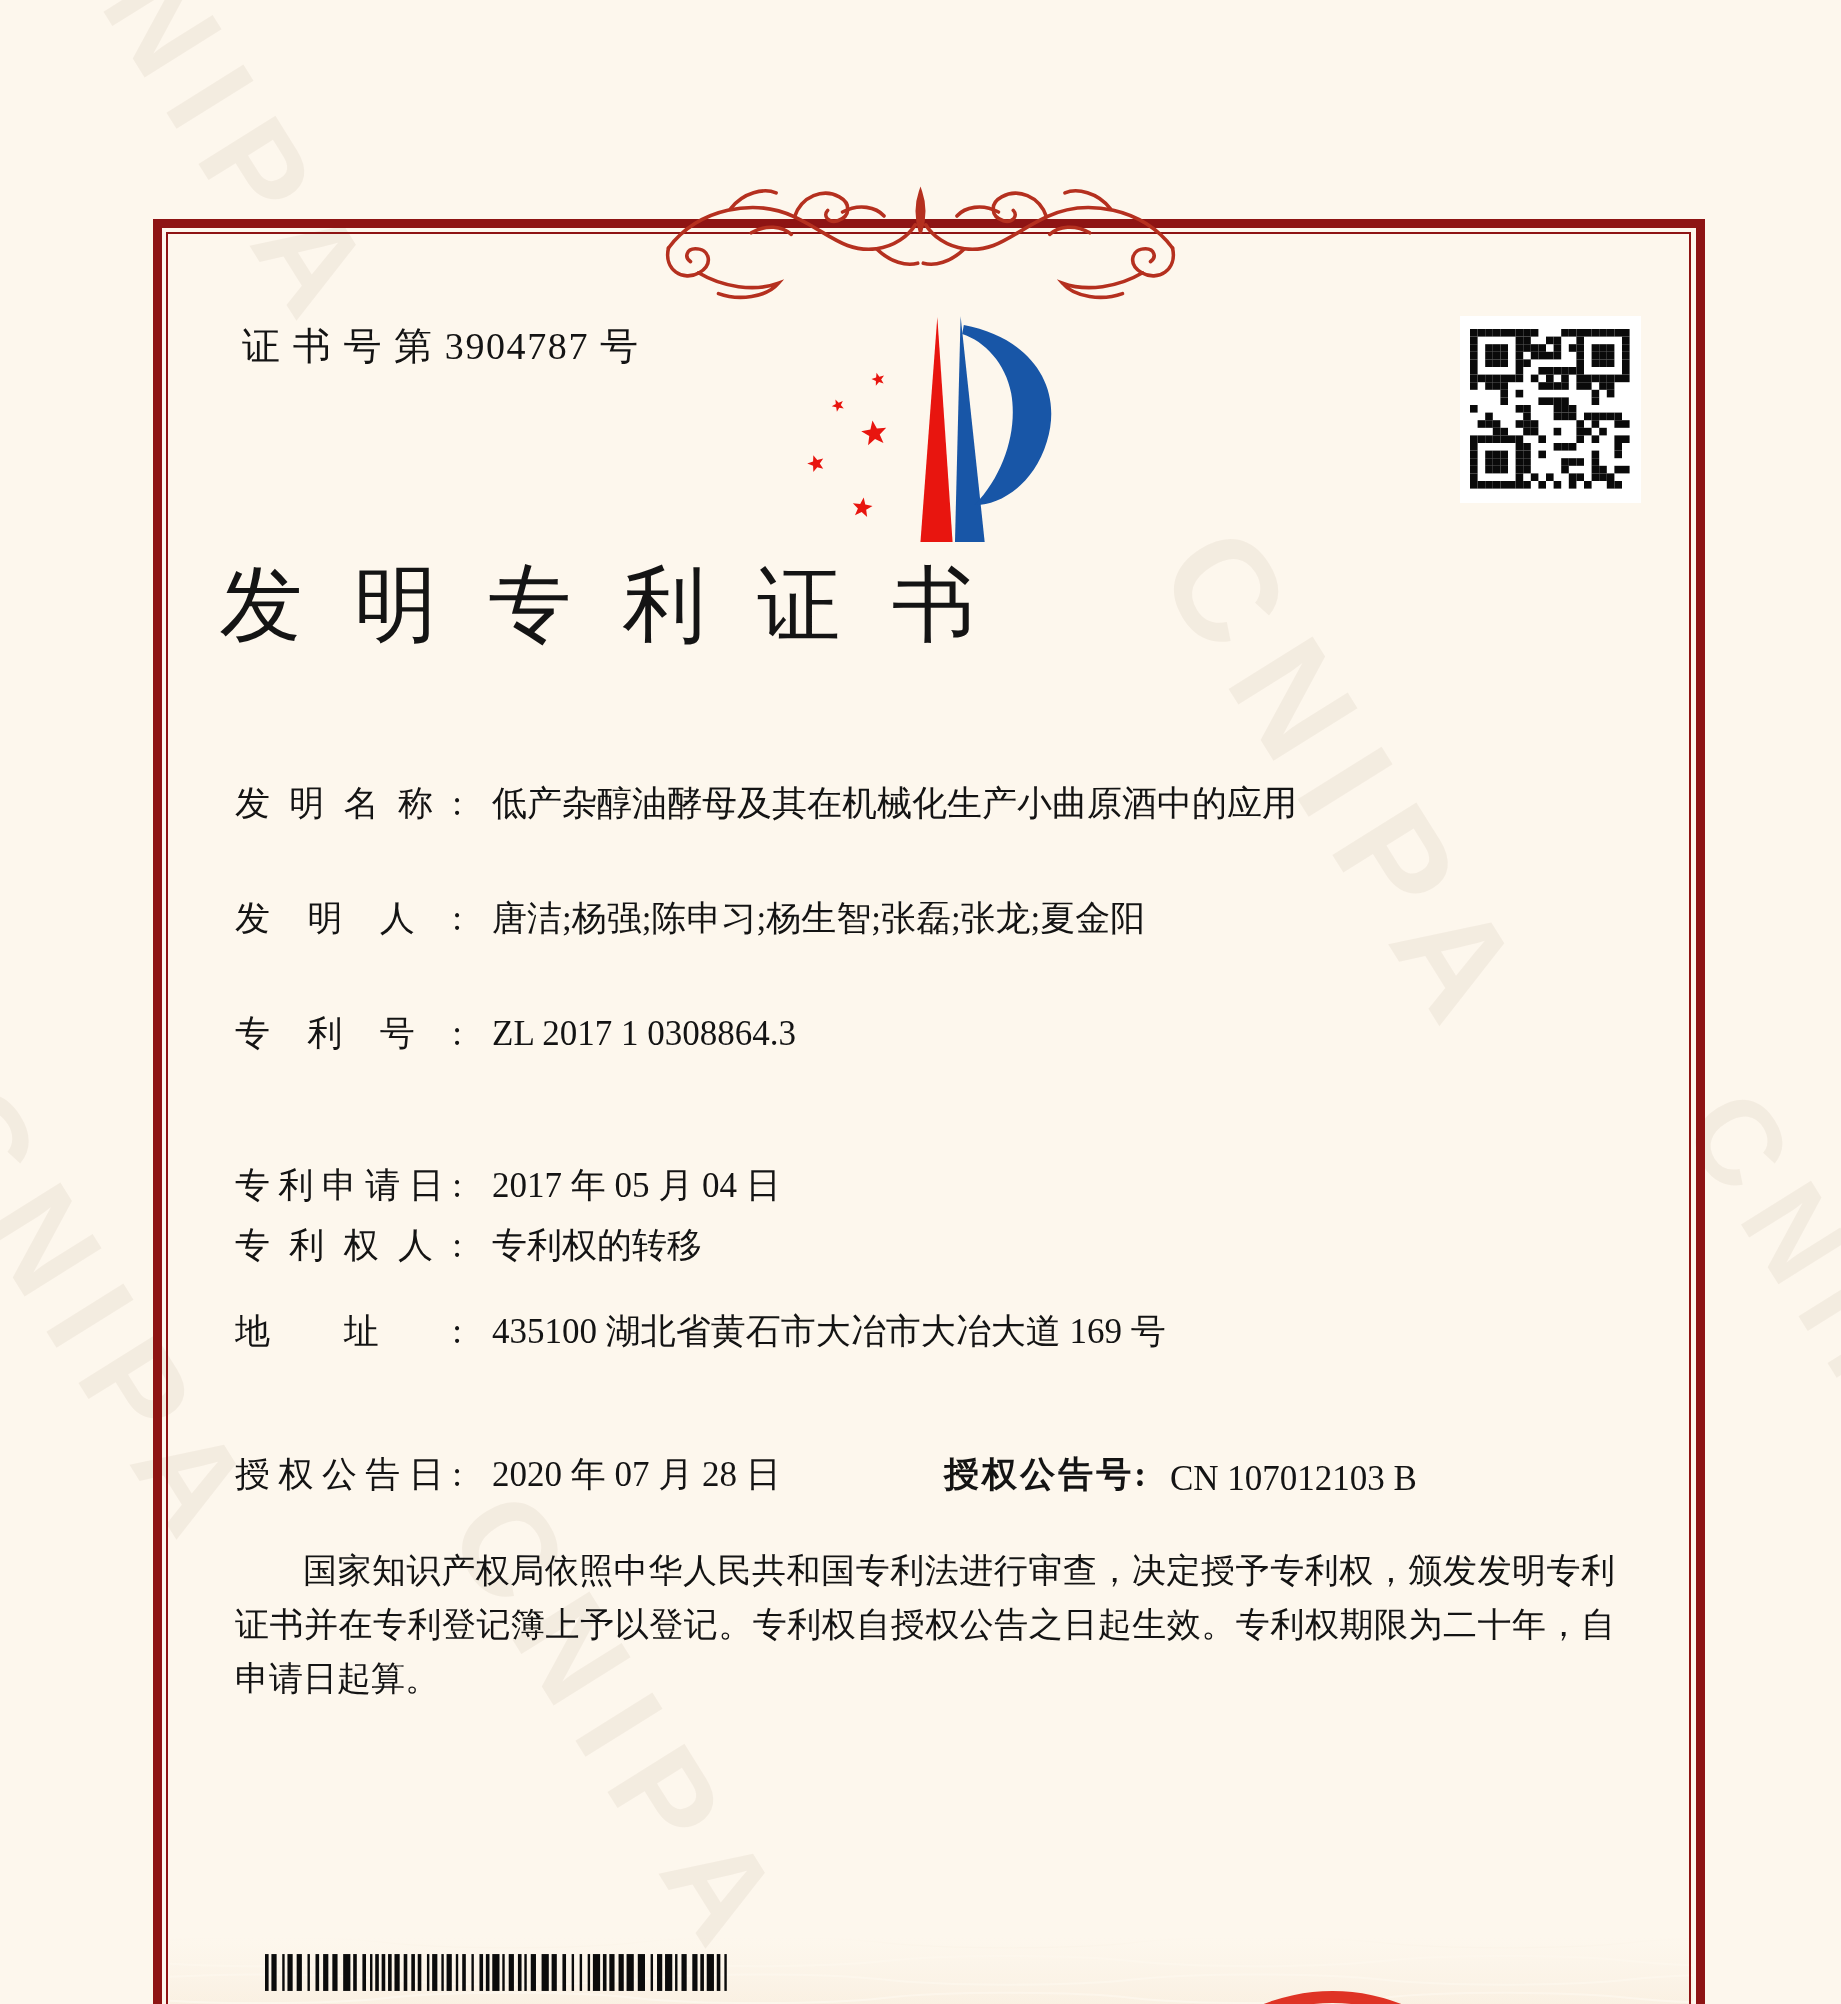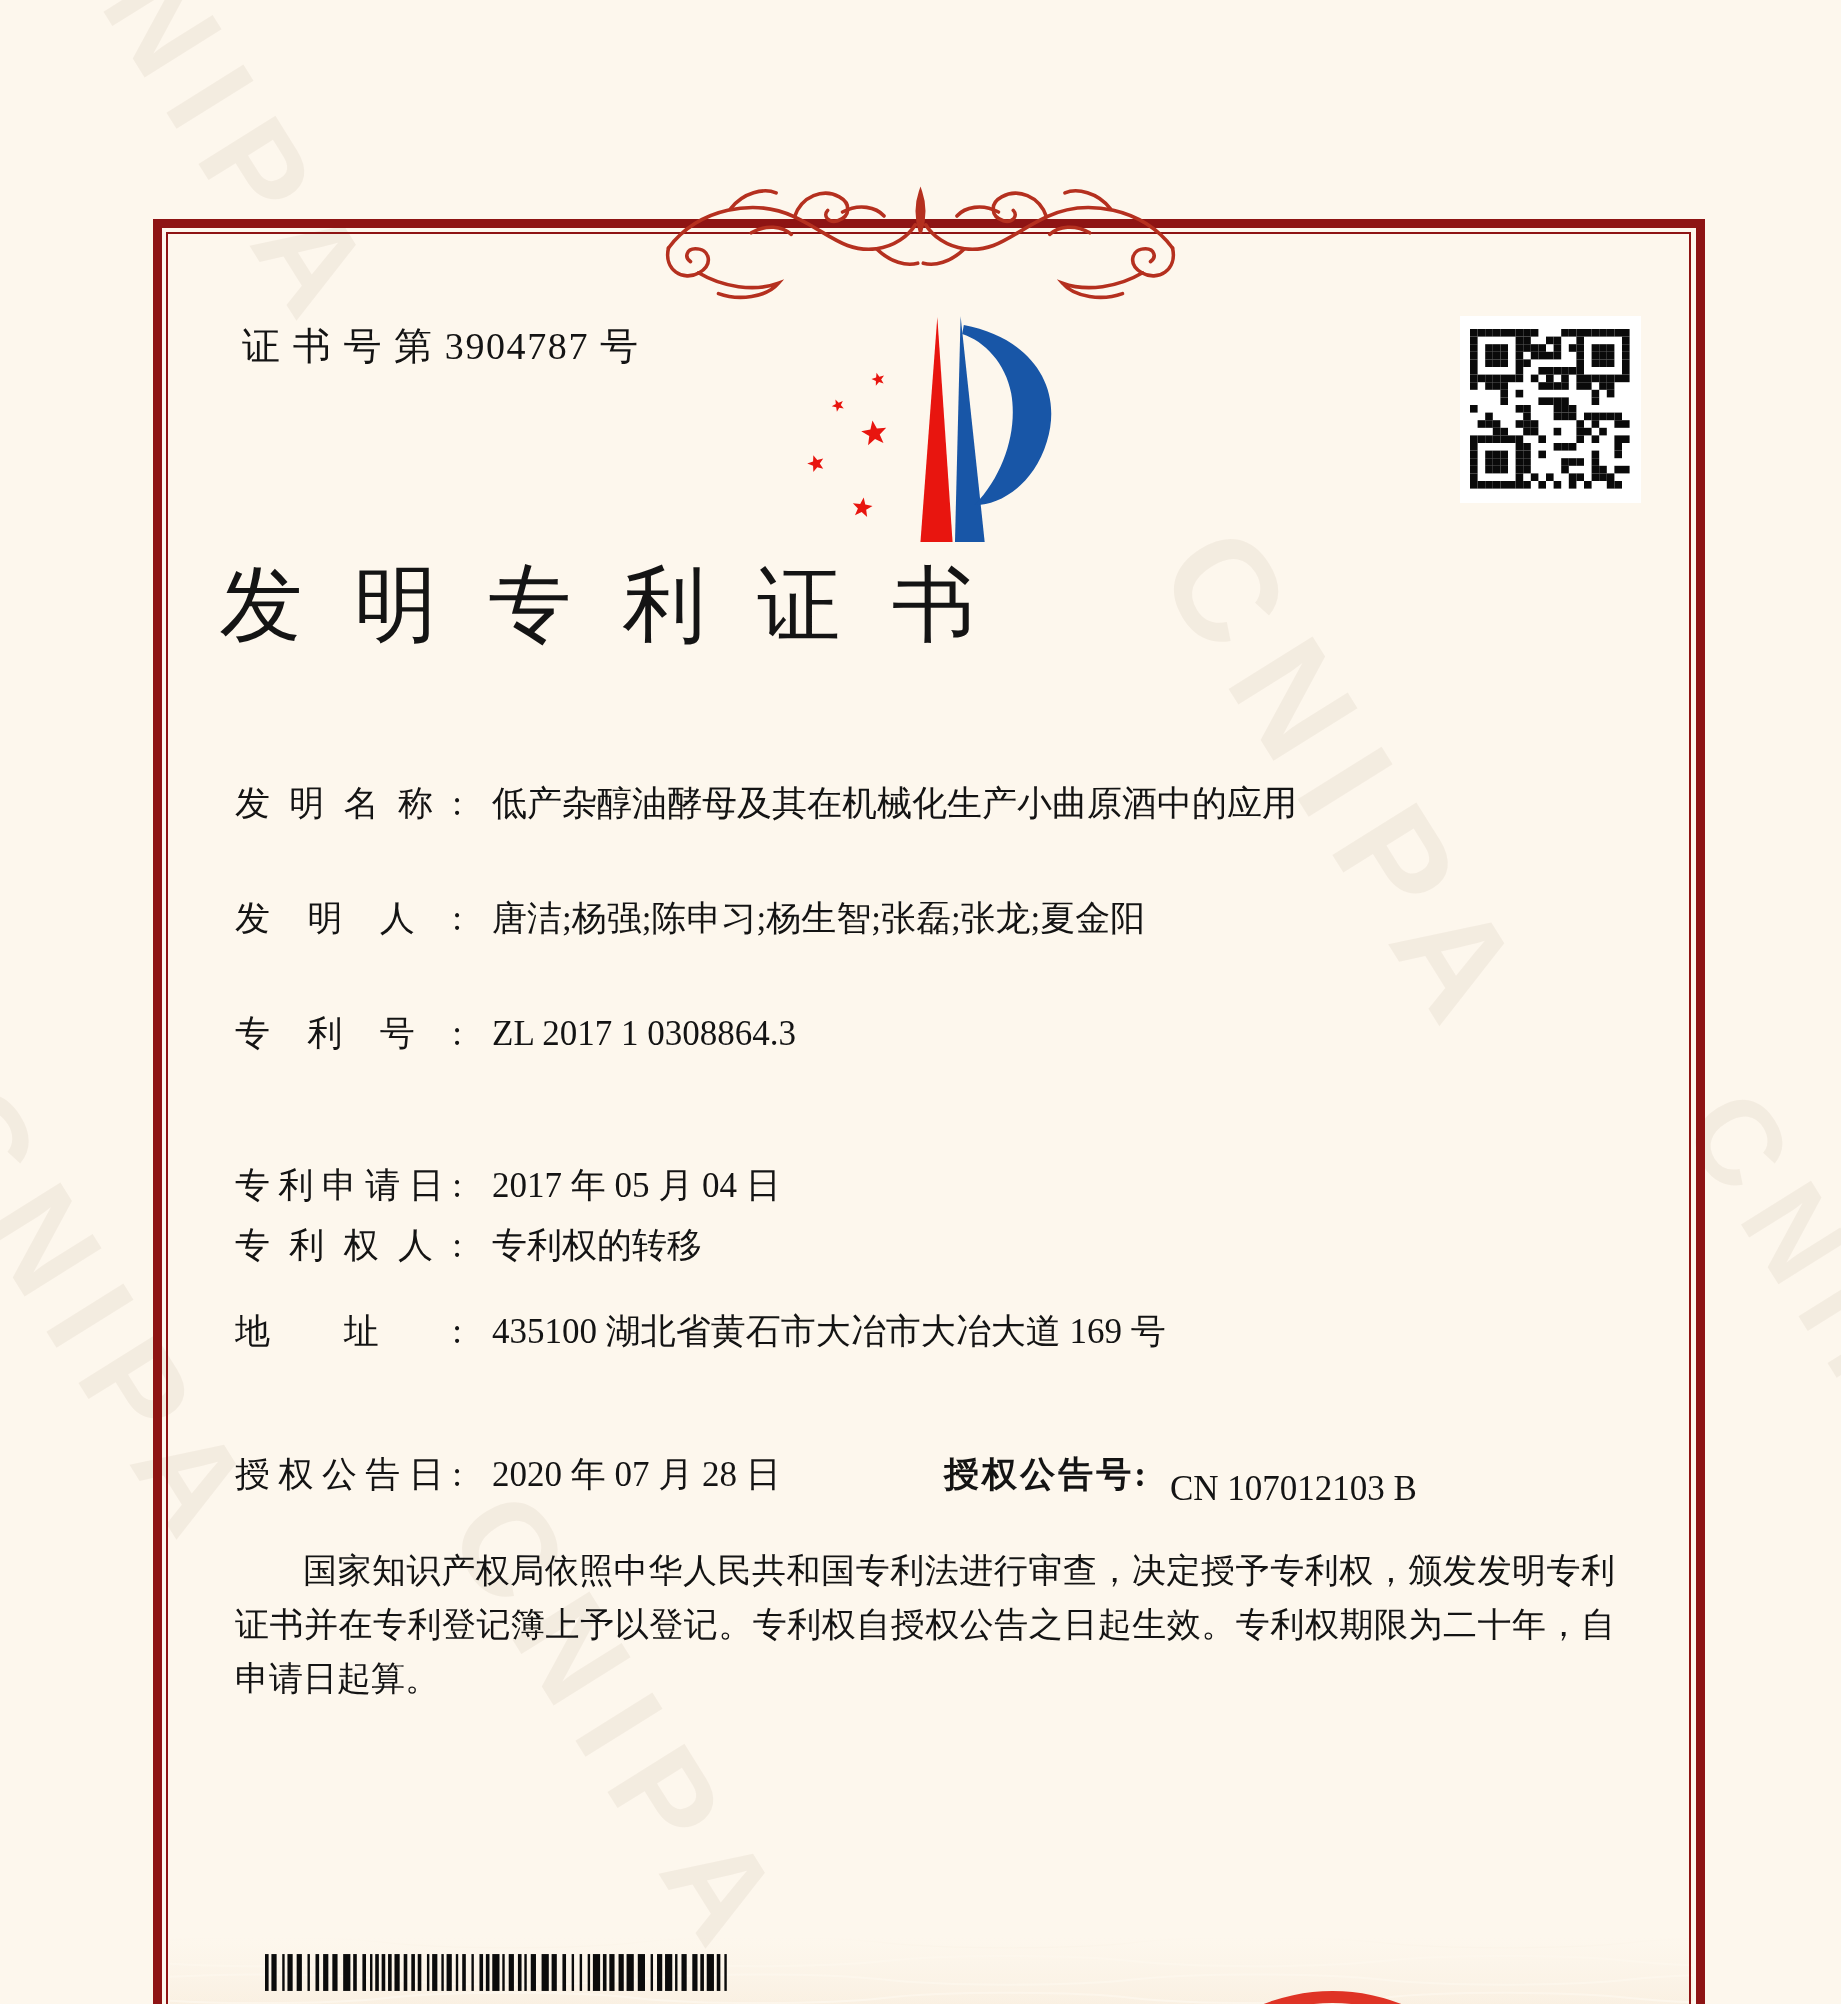--- a/index.html
+++ b/index.html
@@ -22,21 +22,21 @@
       border:2.8px solid #8e1414;z-index:3;}
   
   #certno{left:242px;top:321px;font-size:38px;letter-spacing:1.6px;z-index:5;}
   #title{left:168px;right:168px;top:550px;text-align:left;font-size:83px;
       font-weight:normal;letter-spacing:0.62em;text-indent:0.62em;z-index:5;}
   
   .frow{position:absolute;left:235px;font-size:35px;white-space:nowrap;z-index:5;}
   .lbl{display:inline-block;width:227px;text-align:justify;text-align-last:justify;}
   .val{margin-left:30px;}
   .lbl2{display:inline-block;width:202px;text-align:justify;text-align-last:justify;position:absolute;left:709px;top:0;font-weight:bold;}
-  .val2{position:absolute;left:935px;top:18px;white-space:nowrap;}
+  .val2{position:absolute;left:935px;top:8px;white-space:nowrap;}
   
   #bodytext{left:235px;top:1528px;width:1380px;z-index:5;font-size:34px;line-height:54px;text-align:justify;margin-top:16px;}
   #bodytext p{margin:0;text-indent:2em;}
   
   #barcode{left:265px;top:1954px;z-index:5;}
   
   #seal{left:1128px;top:1988px;width:409px;height:438px;z-index:6;}
   #sealring{position:absolute;left:3.2px;top:3.2px;right:3.2px;bottom:3.2px;border:12px solid #dd2517;
       border-radius:50%;opacity:0.93;}
   

